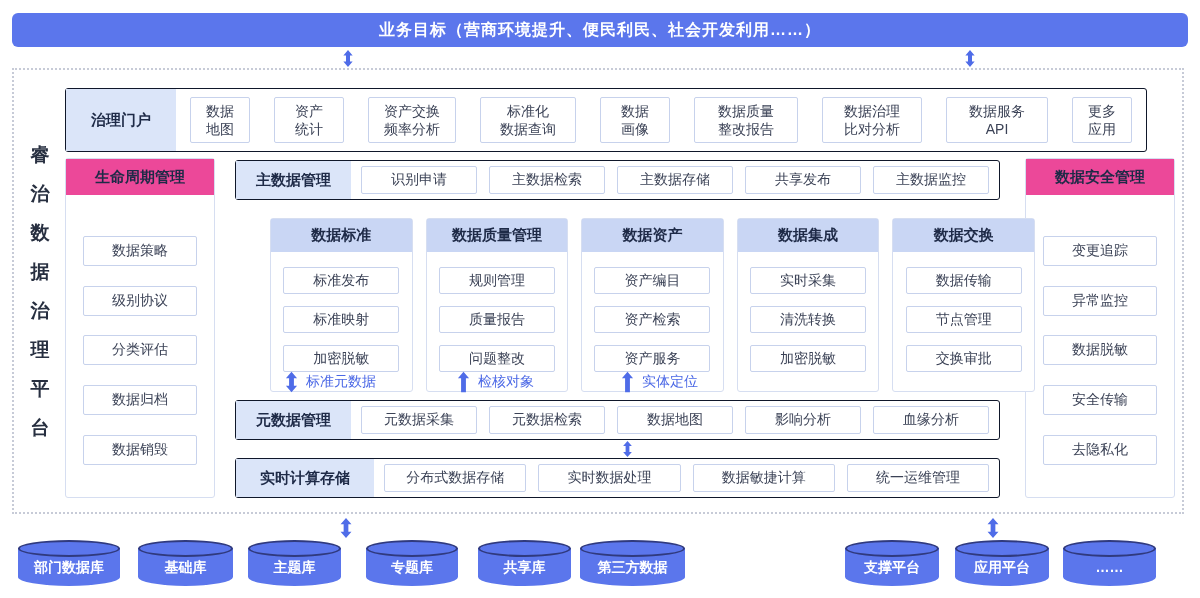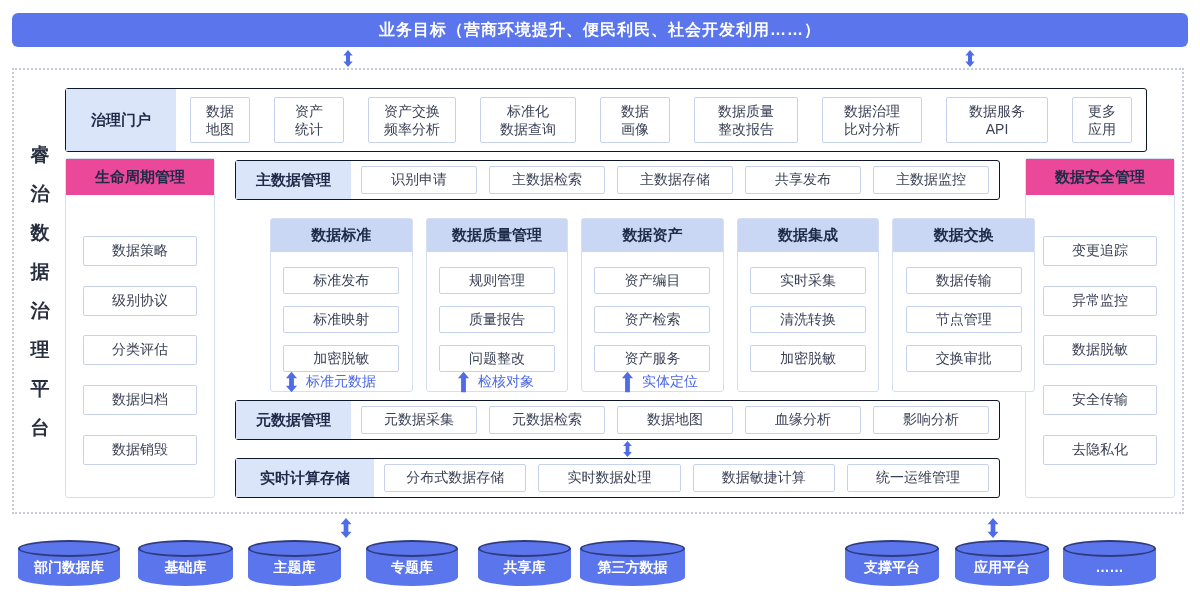--- a/index.html
+++ b/index.html
@@ -231,22 +231,22 @@
       <span>实体定位</span>
     </div>
   </div>
 
   <div class="hrow" style="left:235px;top:400px;width:765px;height:40px;">
     <div class="hrow-label" style="width:115px;">元数据管理</div>
     <div class="hrow-items">
       <div class="box">元数据采集</div>
       <div class="box">元数据检索</div>
       <div class="box">数据地图</div>
+      <div class="box">影响分析</div>
       <div class="box">血缘分析</div>
-      <div class="box">影响分析</div>
     </div>
   </div>
 
   <div class="arrow-abs" style="left:621px;top:441px;">
     <svg class="arr" width="13" height="16" viewBox="0 0 14 22">
         <path d="M7 0 L13 7 H9.6 V15 H13 L7 22 L1 15 H4.4 V7 H1 Z" fill="#4f6ce8"></path>
       </svg>
   </div>
 
   <div class="hrow" style="left:235px;top:458px;width:765px;height:40px;">

